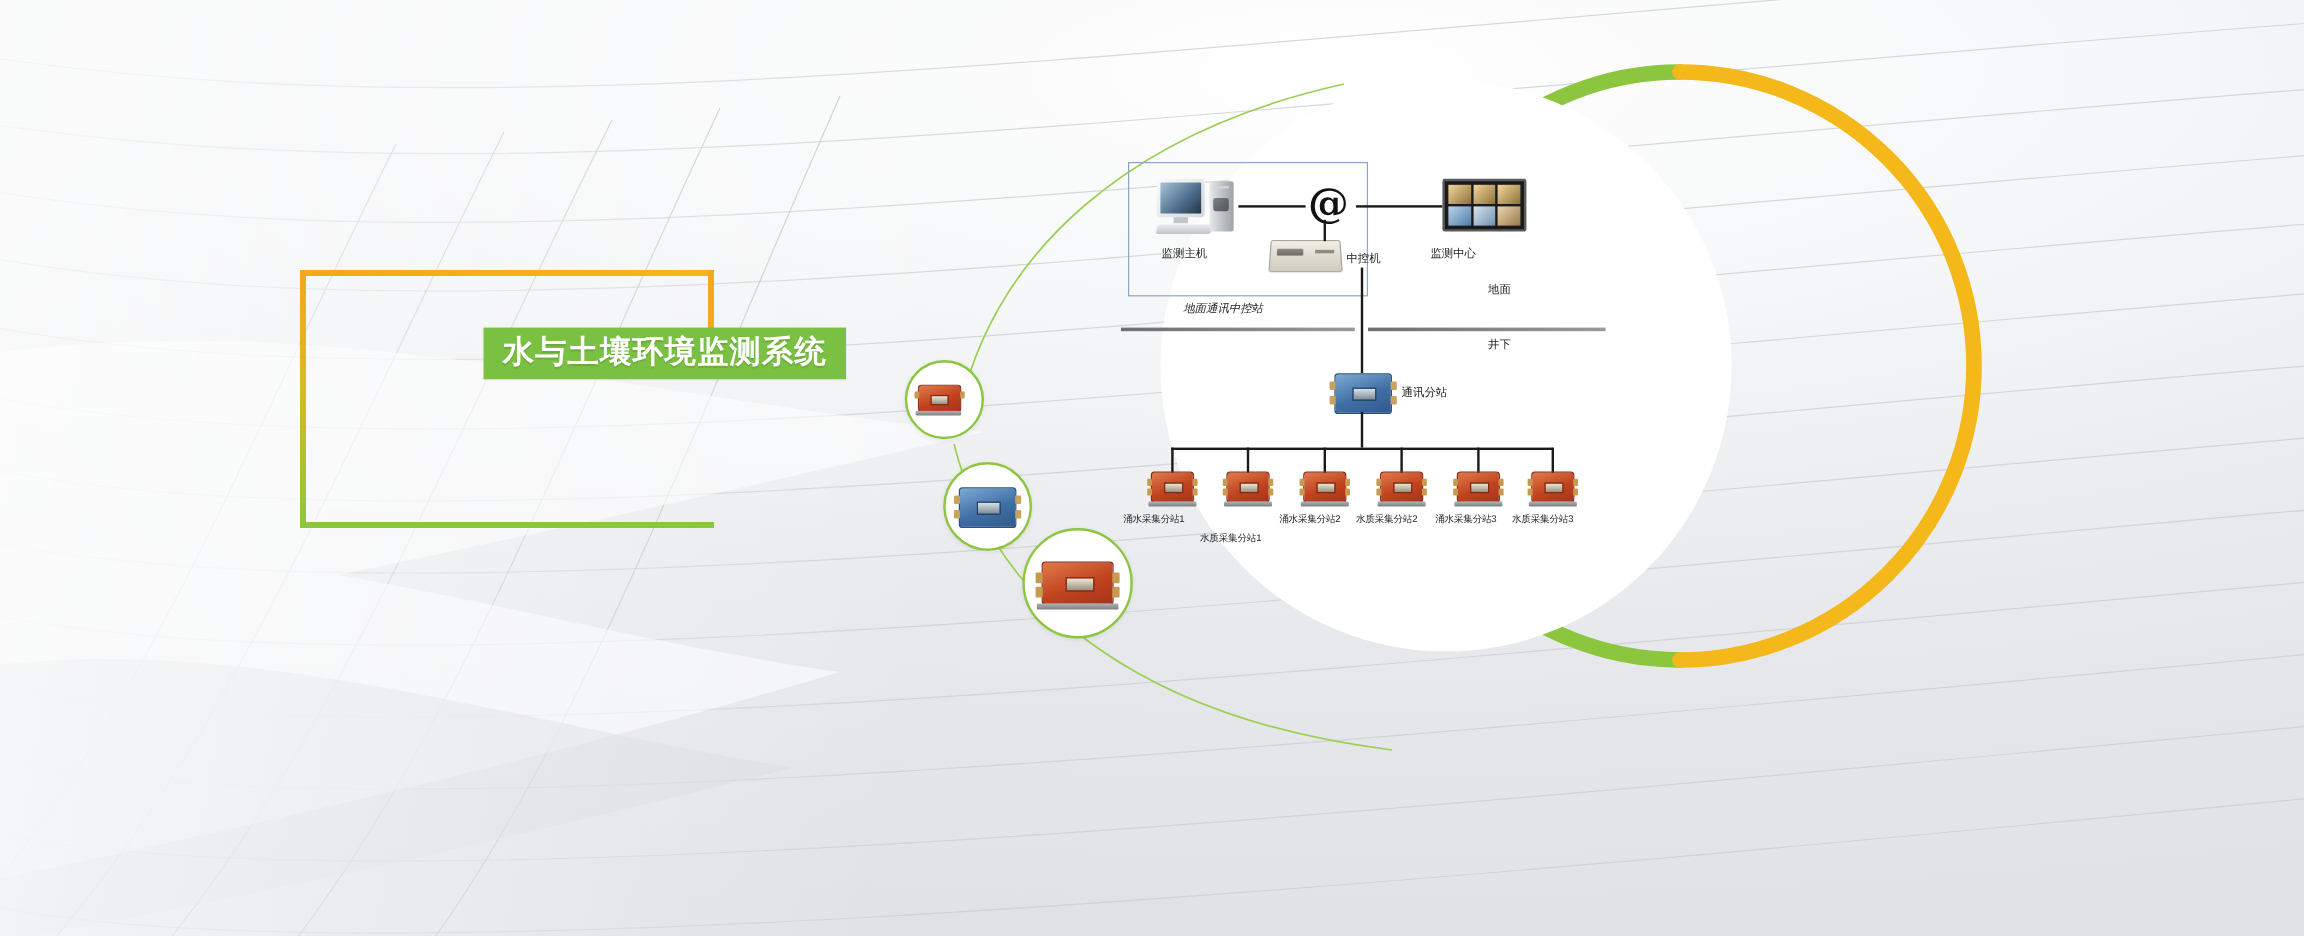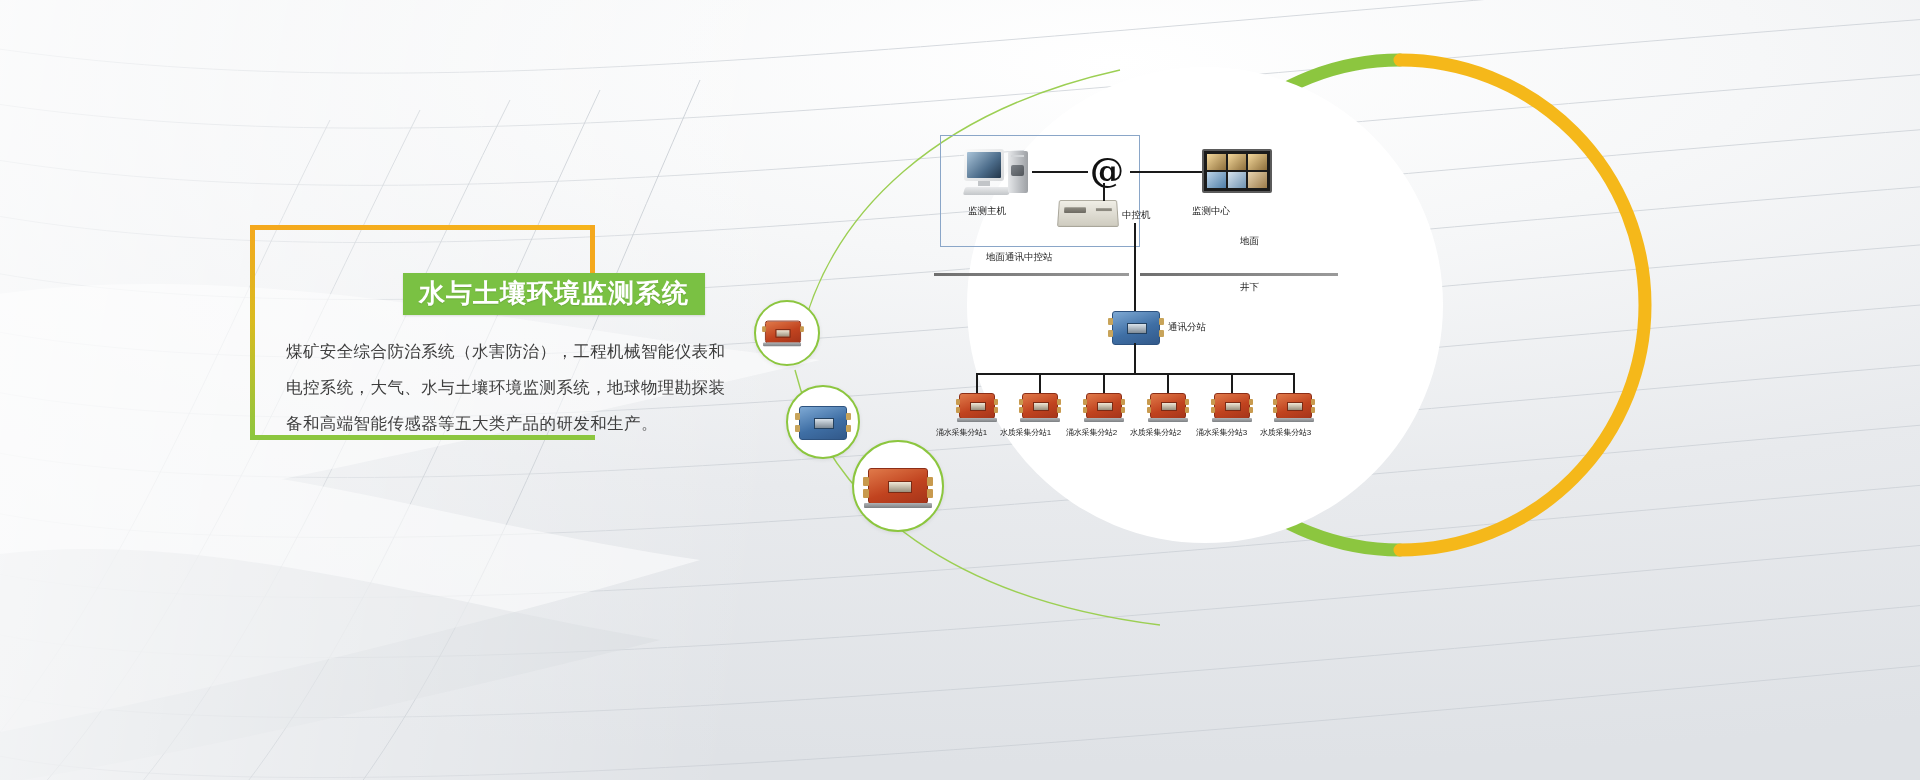--- a/index.html
+++ b/index.html
@@ -161,25 +161,20 @@
 <div id="left-panel">
   <div id="bracket-left"></div>
   <div id="bracket-top"></div>
   <div id="bracket-topright"></div>
   <div id="bracket-bottom"></div>
 
   <div id="title-banner">
     <span>水与土壤环境监测系统</span>
   </div>
 
-  <div id="body-text">
-    <p>煤矿安全综合防治系统（水害防治），工程机械智能仪表和</p>
-    <p>电控系统，大气、水与土壤环境监测系统，地球物理勘探装</p>
-    <p>备和高端智能传感器等五大类产品的研发和生产。</p>
-  </div>
 </div>
 
 <div id="graphic">
 
   <svg class="rings" viewBox="0 0 1180 700">
 
     <path d="M660,20 A245,245 0 1,0 660,510" fill="none" stroke="#8cc63f" stroke-width="13" stroke-linecap="round"></path>
 
     <path d="M660,20 A245,245 0 0,1 660,510" fill="none" stroke="#f5b81a" stroke-width="13" stroke-linecap="round"></path>
 
@@ -253,21 +248,21 @@
     <div class="lbl" style="left:252px;top:70px;">监测中心</div>
 
     <div class="ccm" style="left:118px;top:64px;">
       <i></i>
         <em></em>
     </div>
     <div class="lbl" style="left:182px;top:74px;">中控机</div>
 
     <div class="wire" style="left:163px;top:48px;width:2px;height:18px;"></div>
 
-    <div class="lbl" style="left:46px;top:116px;">地面通讯中控站</div>
+    <div class="lbl" style="left:46px;top:116px;font-style:italic;">地面通讯中控站</div>
 
     <div class="ground-bar" style="left:-6px;top:138px;width:195px;"></div>
     <div class="ground-bar" style="left:200px;top:138px;width:198px;"></div>
     <div class="lbl" style="left:300px;top:100px;">地面</div>
     <div class="lbl" style="left:300px;top:146px;text-align:right;">井下</div>
 
     <div class="wire" style="left:194px;top:88px;width:2px;height:88px;"></div>
 
     <div class="bluebox" style="left:172px;top:176px;width:46px;height:32px;">
       <div class="lcd"></div>
@@ -336,20 +331,20 @@
     <div class="redbox" style="left:336px;top:258px;">
       <div class="lcd"></div>
       <div class="lug" style="left:-4px;top:5px;"></div>
       <div class="lug" style="left:-4px;top:13px;"></div>
       <div class="lug" style="right:-4px;top:5px;"></div>
       <div class="lug" style="right:-4px;top:13px;"></div>
       <div class="foot"></div>
     </div>
 
     <div class="lbl-sm" style="left:-4px;top:292px;">涌水采集分站1</div>
-    <div class="lbl-sm" style="left:60px;top:292px;">水质采集分站1</div>
+    <div class="lbl-sm" style="left:60px;top:308px;">水质采集分站1</div>
     <div class="lbl-sm" style="left:126px;top:292px;">涌水采集分站2</div>
     <div class="lbl-sm" style="left:190px;top:292px;">水质采集分站2</div>
     <div class="lbl-sm" style="left:256px;top:292px;">涌水采集分站3</div>
     <div class="lbl-sm" style="left:320px;top:292px;">水质采集分站3</div>
 
   </div>
 </div>
 
 </body></html>

